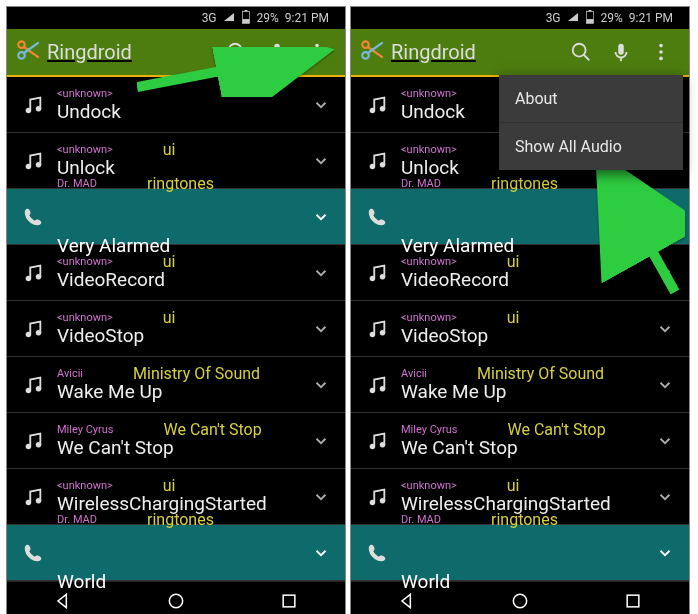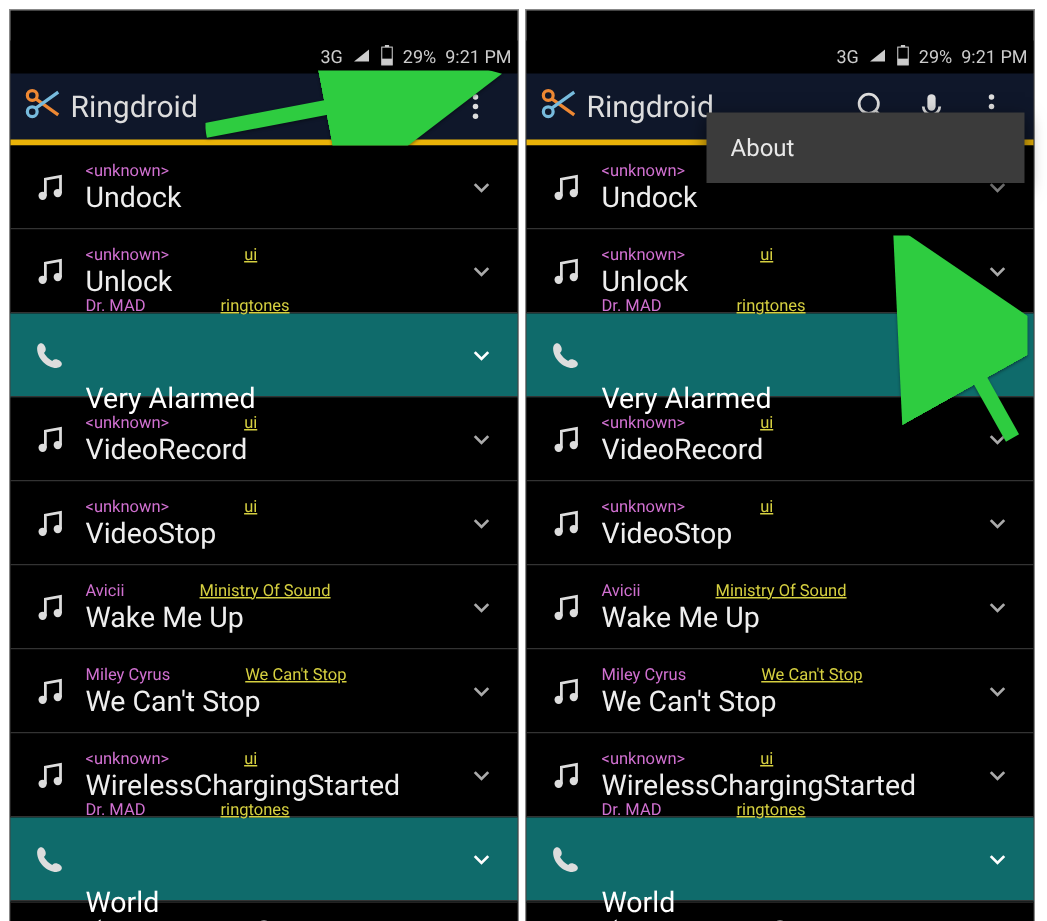--- a/index.html
+++ b/index.html
@@ -17,32 +17,32 @@
     border: 1px solid #888;
   }
   .statusbar {
     height: 22px;
     background: #000;
     color: #ccc;
     display: flex;
     justify-content: flex-end;
     align-items: center;
     gap: 6px;
-    padding: 0 4px;
+    padding: 0 16px;
     font-size: 12px;
-    margin-top: 20px;
   }
   .statusbar .sig { display:inline-block; }
   .appbar {
     height: 48px;
-    background: #0f172a;
+    background: #4d7c0f;
     display: flex;
     align-items: center;
     padding: 0 8px;
-    border-bottom: 4px solid #eab308;
+    border-bottom: 2px solid #eab308;
+    text-decoration: underline;
   }
   .logo {
     display: flex;
     align-items: center;
     gap: 4px;
   }
   .logo-icon svg { width: 26px; height: 26px; }
   .app-title {
     color: #ddd;
     font-size: 20px;
@@ -85,21 +85,21 @@
     padding-left: 8px;
     min-width: 0;
   }
   .meta {
     display: flex;
     gap: 50px;
     font-size: 11px;
     line-height: 14px;
   }
   .artist { color: #d070d0; }
-  .album { color: #d6d040; font-size: 11px; text-decoration: underline; }
+  .album { color: #d6d040; font-size: 16px; }
   .title {
     color: #eee;
     font-size: 19px;
     line-height: 22px;
     white-space: nowrap;
     overflow: hidden;
     text-overflow: ellipsis;
   }
   .expand {
     width: 36px;
@@ -117,21 +117,21 @@
     border-top: 1px solid #222;
   }
   .navbar div { color:#fff; }
   .navbar svg { width: 20px; height: 20px; fill: none; stroke: #fff; stroke-width: 1.8; }
   .menu-popup {
     position: absolute;
     top: 68px;
     right: 6px;
     background: #3b3b3b;
     box-shadow: 0 4px 12px rgba(0,0,0,0.6);
-    width: 212px;
+    width: 184px;
     z-index: 10;
   }
   .menu-item {
     color: #e8e8e8;
     font-size: 16px;
     padding: 14px 16px;
     border-bottom: 1px solid #303030;
   }
   .menu-item:last-child { border-bottom: none; }
   .arrow {
@@ -658,20 +658,21 @@
     <div><svg viewBox="0 0 24 24">
           <circle cx="12" cy="12" r="8" fill="none" stroke="#fff"></circle>
         </svg></div>
     <div><svg viewBox="0 0 24 24">
           <rect x="5" y="5" width="14" height="14" fill="none" stroke="#fff"></rect>
         </svg></div>
   </div>
 
   <div class="menu-popup">
     <div class="menu-item">About</div>
+    <div class="menu-item">Show All Audio</div>
   </div>
 
   <div class="arrow" style="top:150px; right:4px;">
     <svg width="120" height="140">
         <defs>
           <marker id="ah2" markerWidth="12" markerHeight="12" refX="10" refY="6" orient="auto">
             <path d="M0,0 L12,6 L0,12 Z" fill="#2ecc40"></path>
           </marker>
         </defs>
         <line x1="110" y1="135" x2="40" y2="10" stroke="#2ecc40" stroke-width="10" marker-end="url(#ah2)"></line>

